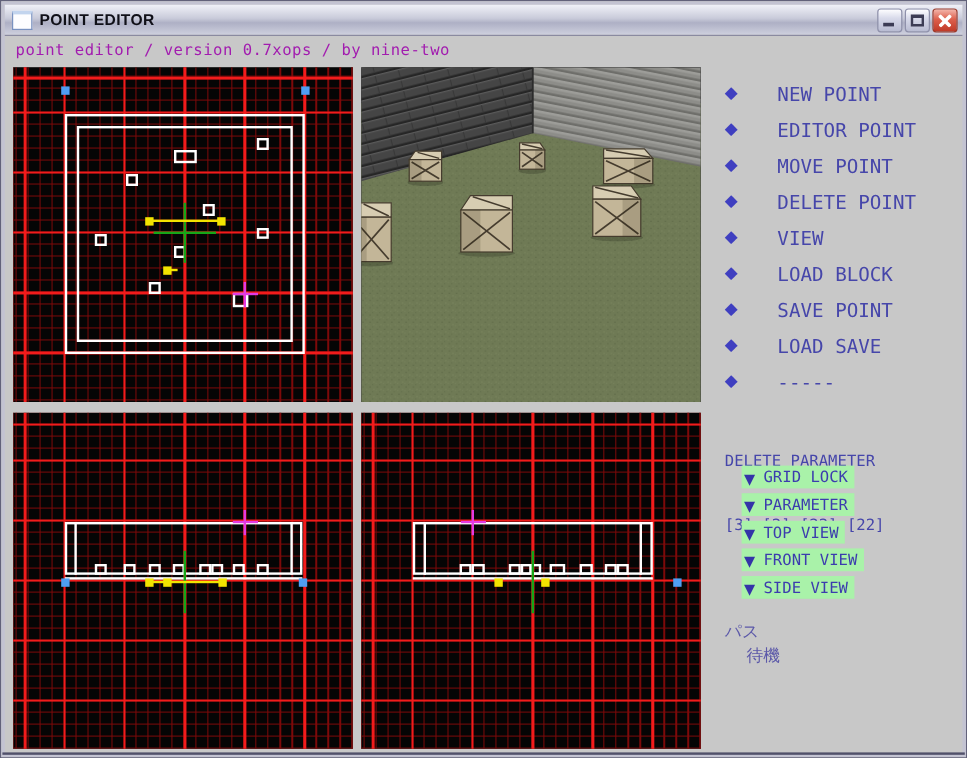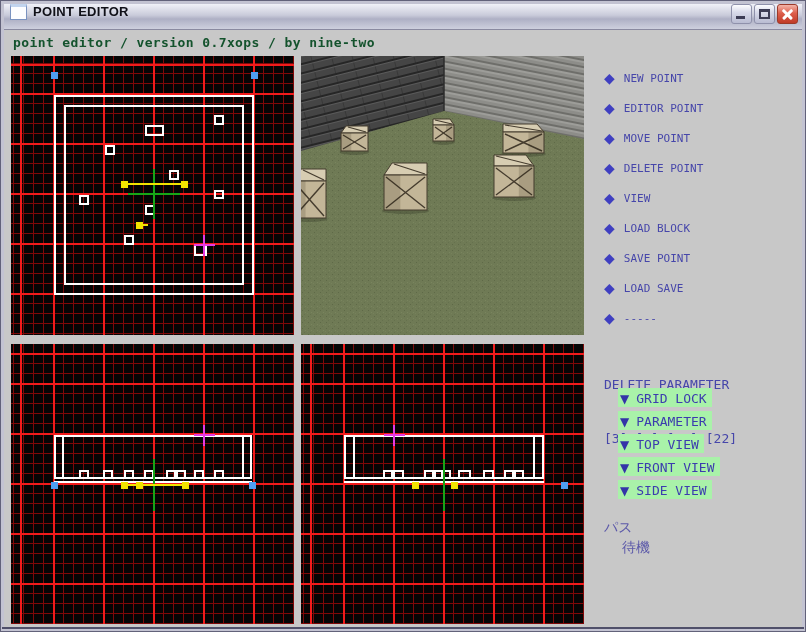--- a/index.html
+++ b/index.html
@@ -6,52 +6,52 @@
   .window{
     position:relative;width:806px;height:632px;box-sizing:border-box;
     background:#c8c8c8;border:1px solid #62627a;overflow:hidden;
     font-family:"DejaVu Sans Mono",monospace;
   }
   .window::before{content:"";position:absolute;inset:0;border:3px solid #c3c3d2;pointer-events:none;z-index:8;}
   .frame-bottom{position:absolute;left:1px;right:1px;bottom:2px;height:2px;background:#50506a;z-index:9;}
   .titlebar{
     position:absolute;left:3px;top:3px;right:3px;height:26px;z-index:10;
     background:linear-gradient(180deg,#f0f1f8,#c9cbda 45%,#aeb0c5 60%,#ced0de);
-    border-bottom:1px solid #8a8aa0;display:flex;align-items:flex-start;padding:0 4px;box-sizing:border-box;
+    border-bottom:1px solid #8a8aa0;display:flex;align-items:center;padding:0 4px;box-sizing:border-box;
   }
   .win-icon{width:15px;height:12px;background:#fdfdff;border:1px solid #7a92c0;border-top:3px solid #c2d4ee;margin:0 6px 0 2px;box-sizing:content-box;}
   .title{font-family:"Liberation Sans",sans-serif;font-weight:bold;font-size:13px;color:#101018;flex:1;letter-spacing:.3px;}
   .tb-btns{display:flex;}
   .tbtn{width:21px;height:20px;border-radius:3px;margin-left:2px;position:relative;
     border:1px solid #8f91ab;background:linear-gradient(180deg,#fdfdff,#d8daea 40%,#b9bcd2);box-sizing:border-box;cursor:pointer;}
   .tbtn.close{background:linear-gradient(180deg,#f3b4a9,#dd5f4c 45%,#c03a28);border-color:#9c3a2a;}
   .g-min{position:absolute;left:4px;bottom:4px;width:9px;height:3px;background:#3c3c55;}
   .g-max{position:absolute;left:4px;top:4px;width:11px;height:10px;border:2px solid #3c3c55;border-top-width:3px;box-sizing:border-box;}
   .g-x1,.g-x2{position:absolute;left:3px;top:8px;width:13px;height:2.5px;background:#fff;border-radius:1px;}
   .g-x1{transform:rotate(45deg);} .g-x2{transform:rotate(-45deg);}
   .hdr{position:absolute;top:34px;font-size:13px;letter-spacing:.4px;white-space:pre;z-index:2;}
-  .hdr-left{left:12px;color:#14532d;font-weight:bold;}
+  .hdr-left{left:12px;color:#a21caf;}
   .hdr-right{left:403px;color:#6a68c2;}
   .vp{position:absolute;overflow:hidden;}
   .grid-vp{
     background-color:#050505;
     background-image:
       repeating-linear-gradient(to right,#f21b1b 0 2px,transparent 2px 50px),
       repeating-linear-gradient(to bottom,#f21b1b 0 2px,transparent 2px 50px),
       repeating-linear-gradient(to right,#7d0909 0 1px,transparent 1px 10px),
       repeating-linear-gradient(to bottom,#7d0909 0 1px,transparent 1px 10px);
   }
   .vp-tl{left:10px;top:55px;width:283px;height:279px;background-position:42px 0,0 37px,2px 0,0 7px;}
   .vp-tr{left:300px;top:55px;width:283px;height:279px;background:#222;}
   .vp-bl{left:10px;top:343px;width:283px;height:280px;background-position:42px 0,0 39px,2px 0,0 9px;}
   .vp-br{left:300px;top:343px;width:283px;height:280px;background-position:42px 0,0 39px,2px 0,0 9px;}
   .menu{position:absolute;left:603px;top:62px;z-index:2;}
   .menu-item{height:30px;display:flex;align-items:center;cursor:pointer;}
   .menu-item .dia{color:#3f3fc0;font-family:"DejaVu Sans",sans-serif;font-size:14px;margin-right:9px;line-height:1;}
-  .menu-item .lbl{color:#4646aa;font-size:11px;white-space:pre;}
+  .menu-item .lbl{color:#4646aa;font-size:16px;white-space:pre;margin-left:24px;}
   .params{position:absolute;left:603px;top:339px;color:#4646aa;font-size:13px;line-height:18px;white-space:pre;z-index:2;}
   .toggles{position:absolute;left:617px;top:387px;z-index:2;}
   .toggle{display:table;background:#a9f2a9;height:16px;margin-bottom:4px;padding:0 5px 0 2px;white-space:nowrap;cursor:pointer;}
   .toggle .tri{color:#3434a8;font-family:"DejaVu Sans",sans-serif;font-size:12px;margin-right:7px;vertical-align:middle;display:inline-block;}
   .toggle .lbl{color:#3c3cae;font-size:13px;vertical-align:middle;display:inline-block;}
   .status{position:absolute;left:603px;top:516px;color:#5c59a9;font-size:14px;line-height:20px;z-index:2;}
   .status .l2{margin-left:18px;}
 </style>
 </head>
 <body>

